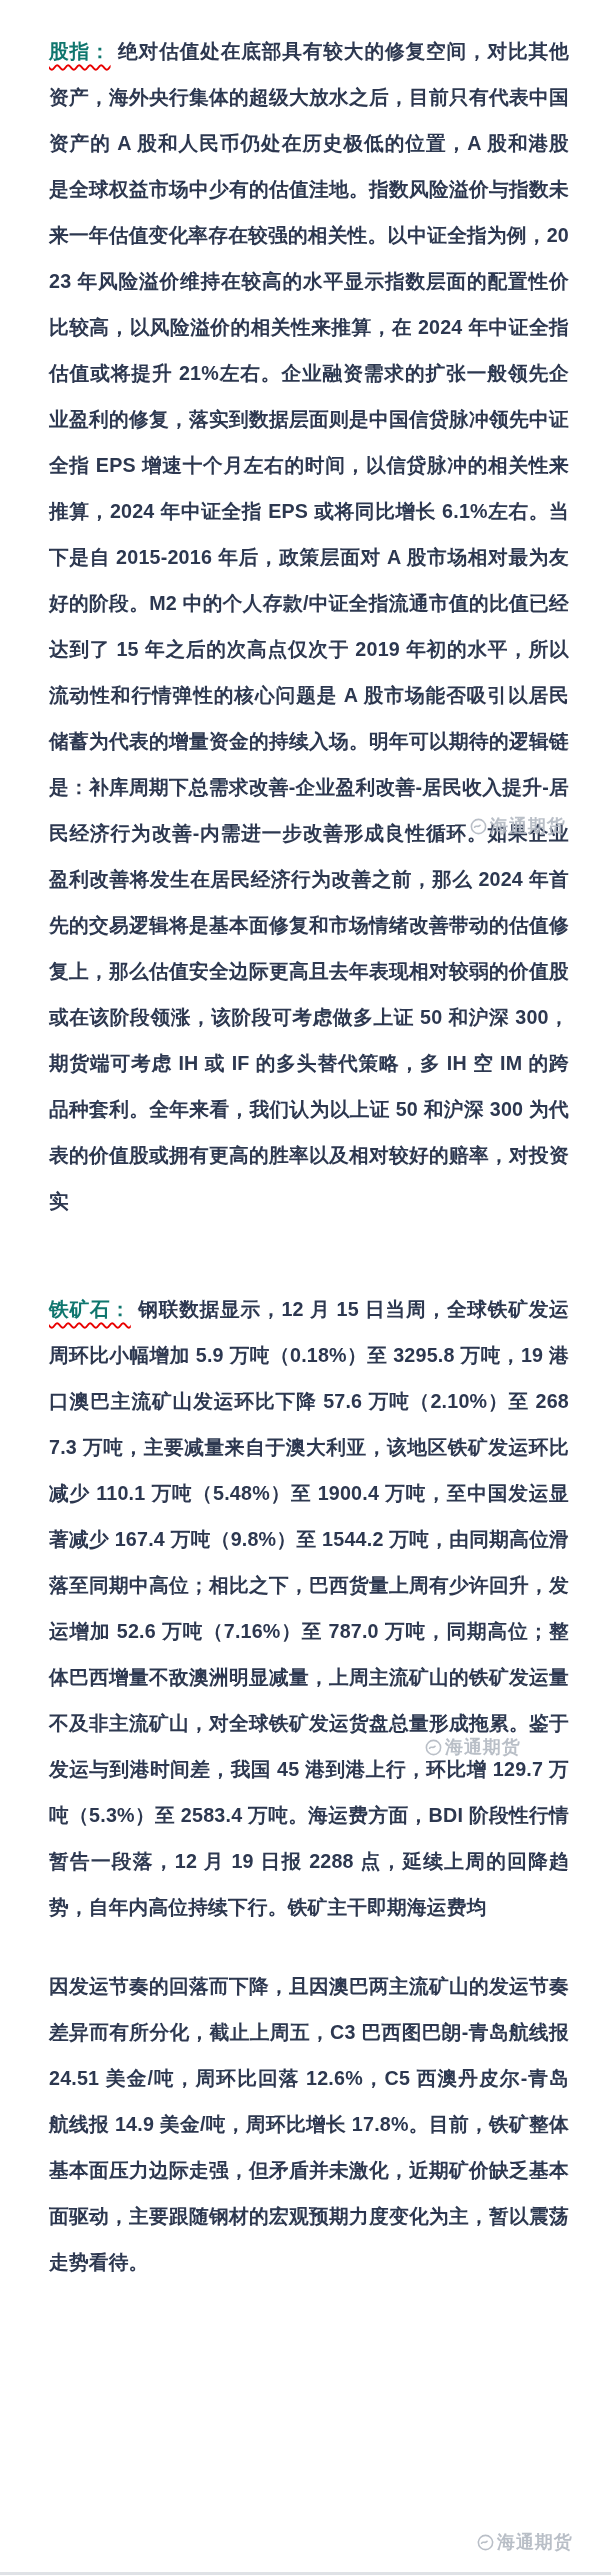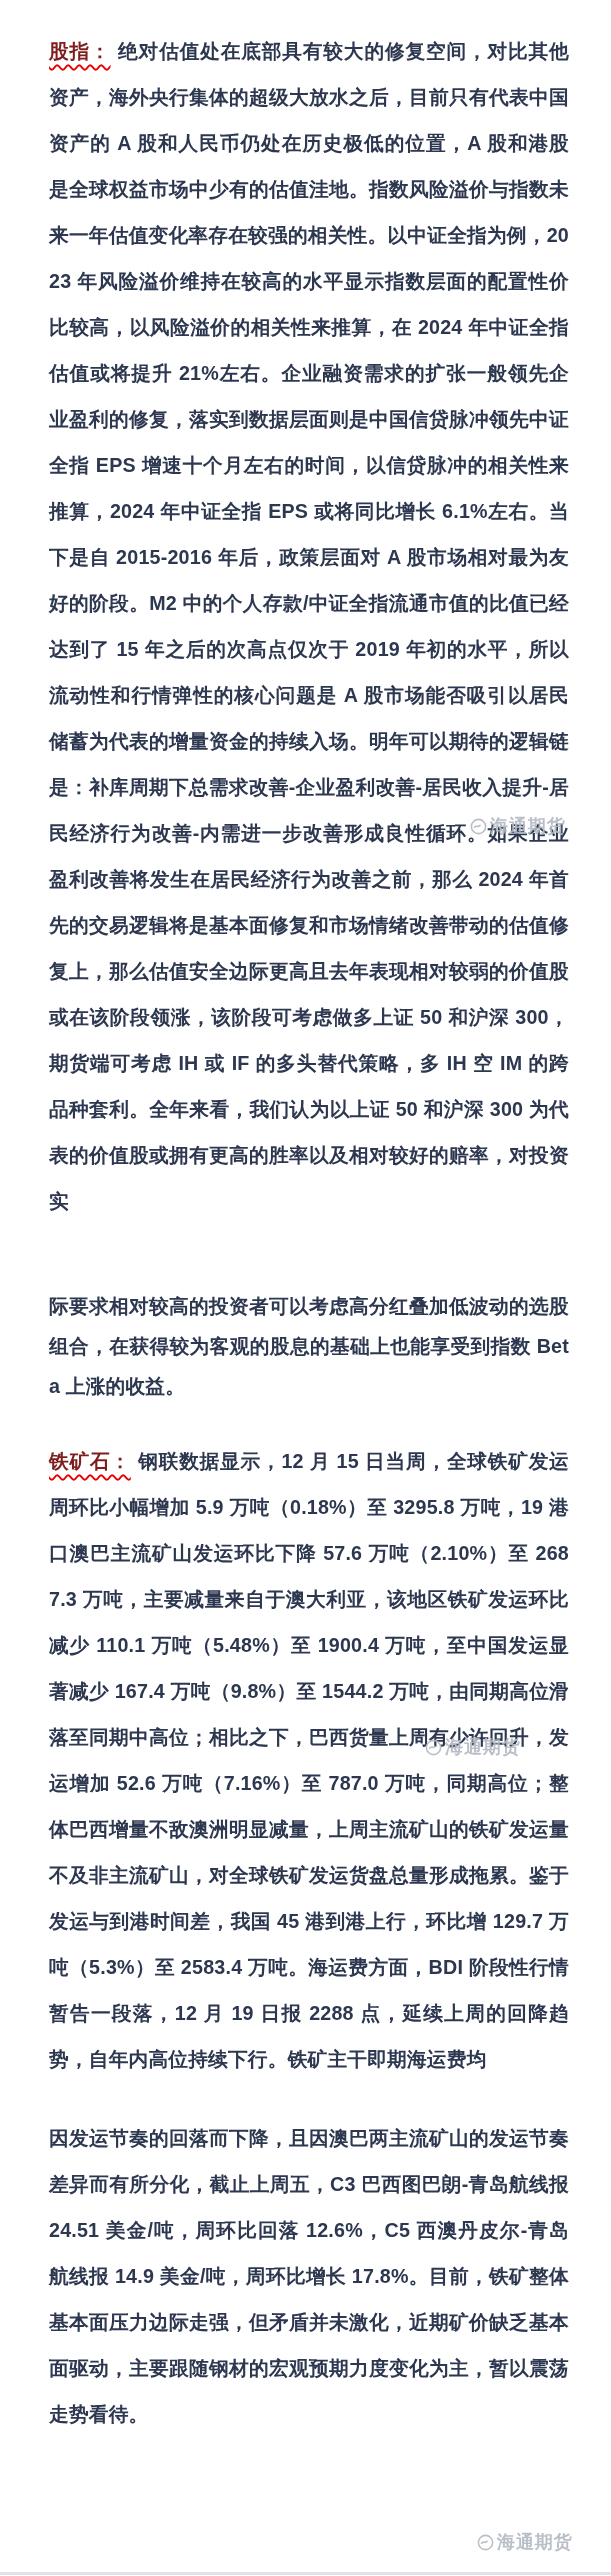--- a/index.html
+++ b/index.html
@@ -27,21 +27,21 @@
   }
   .lh49{line-height:46px;}
   .lh44{line-height:41px;}
   .lh43{line-height:40px;}
   .mb66{margin-bottom:62px;}
   .mb42{margin-bottom:39px;}
   .mb35{margin-bottom:33px;}
   .mb34{margin-bottom:32px;}
   .mb2{margin-bottom:1.9px;}
   .h{
-    color:#7f1d1d;
+    color:#0f766e;
     font-weight:700;
     text-decoration:underline;
     text-decoration-style:wavy;
     text-decoration-color:#e80000;
     text-decoration-thickness:1.9px;
     text-underline-offset:5.6px;
     margin-right:7.5px;
   }
   .watermark{
     position:absolute;
@@ -70,21 +70,20 @@
   }
 </style>
 </head>
 <body>
 
 <div class="page">
   <div class="content">
 
     <p class="para lh49 mb66"><span class="h">股指：</span><span>绝对估值处在底部具有较大的修复空间，对比其他资产，海外央行集体的超级大放水之后，目前只有代表中国资产的 A 股和人民币仍处在历史极低的位置，A 股和港股是全球权益市场中少有的估值洼地。指数风险溢价与指数未来一年估值变化率存在较强的相关性。以中证全指为例，2023 年风险溢价维持在较高的水平显示指数层面的配置性价比较高，以风险溢价的相关性来推算，在 2024 年中证全指估值或将提升 21%左右。企业融资需求的扩张一般领先企业盈利的修复，落实到数据层面则是中国信贷脉冲领先中证全指 EPS 增速十个月左右的时间，以信贷脉冲的相关性来推算，2024 年中证全指 EPS 或将同比增长 6.1%左右。当下是自 2015-2016 年后，政策层面对 A 股市场相对最为友好的阶段。M2 中的个人存款/中证全指流通市值的比值已经达到了 15 年之后的次高点仅次于 2019 年初的水平，所以流动性和行情弹性的核心问题是 A 股市场能否吸引以居民储蓄为代表的增量资金的持续入场。明年可以期待的逻辑链是：补库周期下总需求改善-企业盈利改善-居民收入提升-居民经济行为改善-内需进一步改善形成良性循环。如果企业盈利改善将发生在居民经济行为改善之前，那么 2024 年首先的交易逻辑将是基本面修复和市场情绪改善带动的估值修复上，那么估值安全边际更高且去年表现相对较弱的价值股或在该阶段领涨，该阶段可考虑做多上证 50 和沪深 300，期货端可考虑 IH 或 IF 的多头替代策略，多 IH 空 IM 的跨品种套利。全年来看，我们认为以上证 50 和沪深 300 为代表的价值股或拥有更高的胜率以及相对较好的赔率，对投资实</span></p>
 
-    <p class="para lh43 mb34"><span>际要求相对较高的投资者可以考虑高分红叠加低波动的选股组合，在获得较为客观的股息的基础上也能享受到指数 Beta 上涨的收益。</span></p>
 
 
     <p class="para lh49 mb35"><span class="h">铁矿石：</span><span>钢联数据显示，12 月 15 日当周，全球铁矿发运周环比小幅增加 5.9 万吨（0.18%）至 3295.8 万吨，19 港口澳巴主流矿山发运环比下降 57.6 万吨（2.10%）至 2687.3 万吨，主要减量来自于澳大利亚，该地区铁矿发运环比减少 110.1 万吨（5.48%）至 1900.4 万吨，至中国发运显著减少 167.4 万吨（9.8%）至 1544.2 万吨，由同期高位滑落至同期中高位；相比之下，巴西货量上周有少许回升，发运增加 52.6 万吨（7.16%）至 787.0 万吨，同期高位；整体巴西增量不敌澳洲明显减量，上周主流矿山的铁矿发运量不及非主流矿山，对全球铁矿发运货盘总量形成拖累。鉴于发运与到港时间差，我国 45 港到港上行，环比增 129.7 万吨（5.3%）至 2583.4 万吨。海运费方面，BDI 阶段性行情暂告一段落，12 月 19 日报 2288 点，延续上周的回降趋势，自年内高位持续下行。铁矿主干即期海运费均</span></p>
 
     <p class="para lh49 mb2"><span>因发运节奏的回落而下降，且因澳巴两主流矿山的发运节奏差异而有所分化，截止上周五，C3 巴西图巴朗-青岛航线报 24.51 美金/吨，周环比回落 12.6%，C5 西澳丹皮尔-青岛航线报 14.9 美金/吨，周环比增长 17.8%。目前，铁矿整体基本面压力边际走强，但矛盾并未激化，近期矿价缺乏基本面驱动，主要跟随钢材的宏观预期力度变化为主，暂以震荡走势看待。</span></p>
 
   </div>
 
   <div class="watermark wm-1">
     <span>

